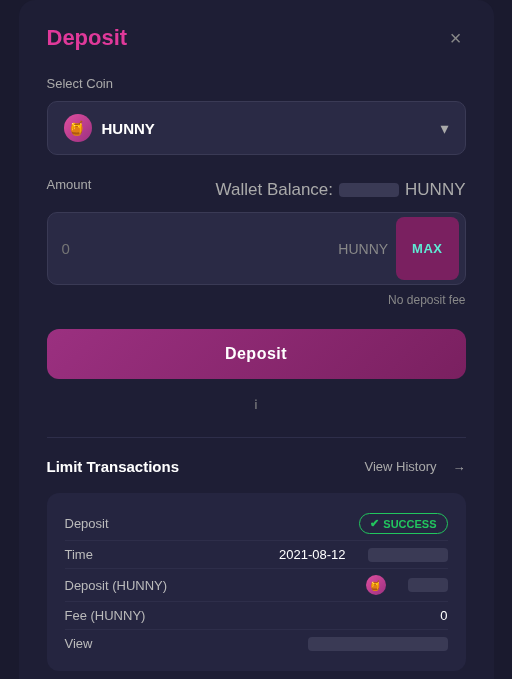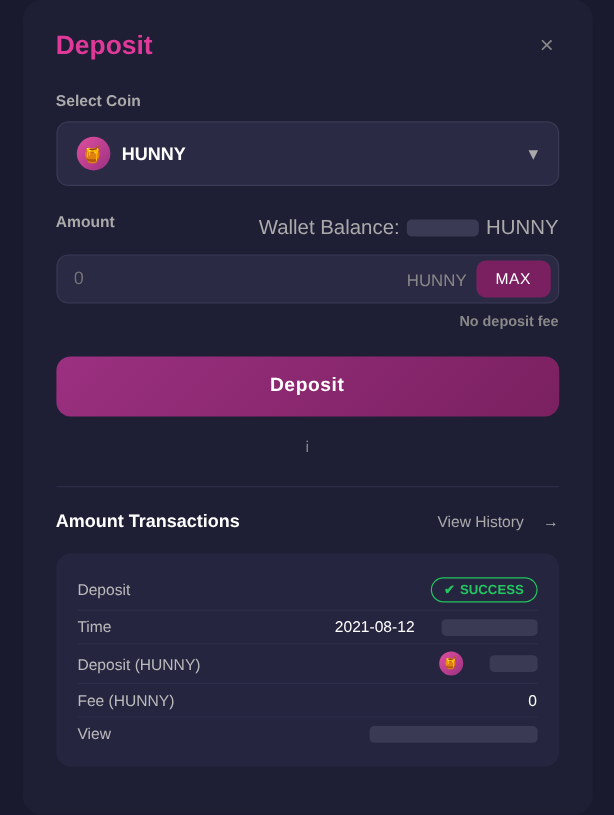--- a/index.html
+++ b/index.html
@@ -37,21 +37,20 @@
       color: #888;
       font-size: 20px;
       cursor: pointer;
       padding: 4px;
       line-height: 1;
     }
     .section-label {
       font-size: 13px;
       color: #aaa;
       margin-bottom: 10px;
-      font-weight: bold;
     }
     .coin-select {
       background: #2a2a45;
       border: 1px solid #3a3a55;
       border-radius: 10px;
       padding: 12px 16px;
       display: flex;
       align-items: center;
       justify-content: space-between;
       cursor: pointer;
@@ -122,33 +121,32 @@
     }
     .amount-unit {
       color: #888;
       font-size: 14px;
       margin-right: 8px;
     }
     .max-btn {
       background: #7a2060;
       border: none;
       border-radius: 8px;
-      color: #ffffff;
-      font-size: 13px;
-      font-weight: 400;
-      padding: 8px 16px;
+      color: #5eead4;
+      font-size: 13px;
+      font-weight: 700;
+      padding: 24px 16px;
       cursor: pointer;
       letter-spacing: 0.5px;
     }
     .no-fee {
       text-align: right;
       font-size: 12px;
       color: #888;
       margin-bottom: 22px;
-      font-weight: bold;
     }
     .deposit-btn {
       width: 100%;
       background: linear-gradient(135deg, #9b3080, #7a2060);
       border: none;
       border-radius: 12px;
       color: #fff;
       font-size: 16px;
       font-weight: 700;
       padding: 16px;
@@ -304,21 +302,21 @@
 
   <button class="deposit-btn">Deposit</button>
 
   <div class="limit-info">
     <span class="info-icon">ℹ</span>
   </div>
 
   <hr class="divider">
 
   <div class="recent-header">
-    <span class="recent-title">Amount Transactions</span>
+    <span class="recent-title">Limit Transactions</span>
     <button class="view-history">
       <span>View History</span>
       <span>→</span>
     </button>
   </div>
 
   <div class="transaction-card">
     <div class="tx-row">
       <span class="tx-label">Deposit</span>
       <div class="success-badge">

